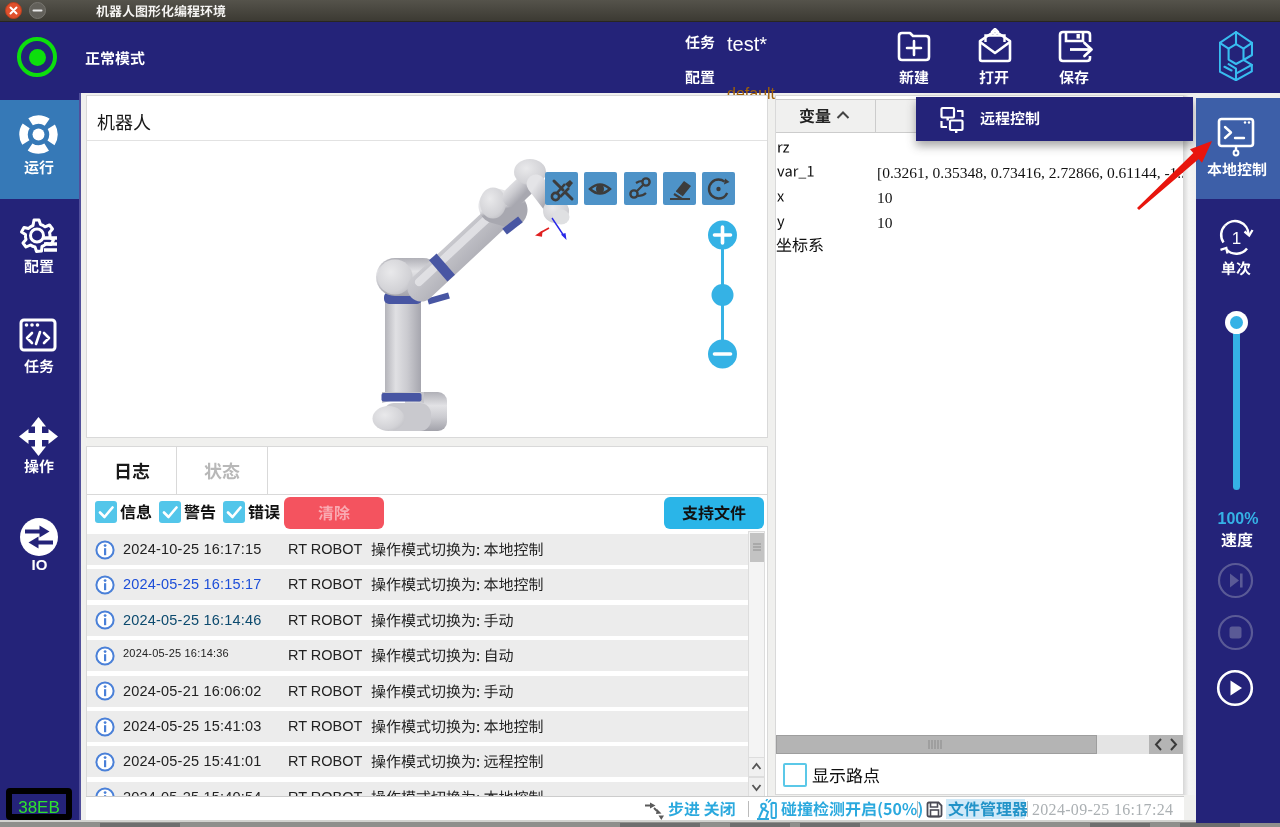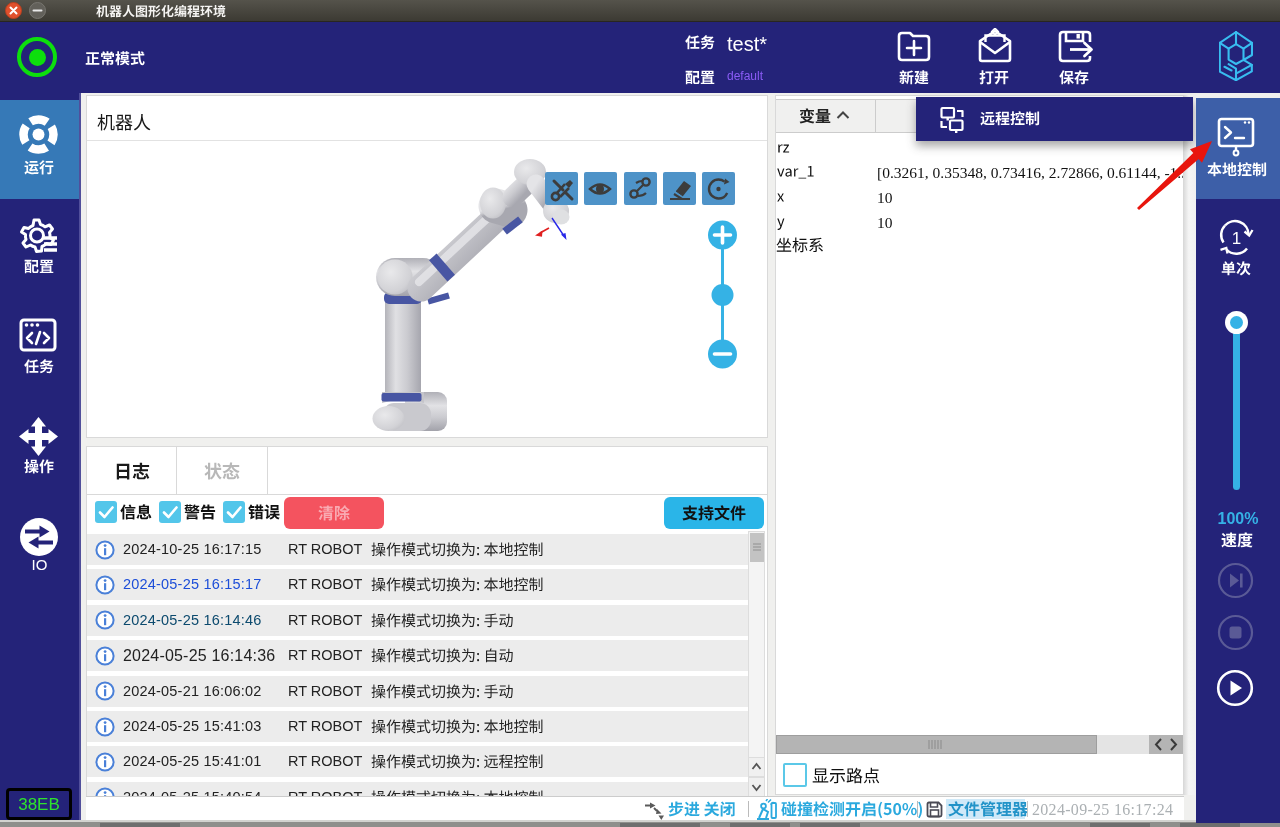--- a/index.html
+++ b/index.html
@@ -24,21 +24,21 @@
     <svg class="abs" style="left:85.0px;top:49.0px" width="61" height="20" viewBox="0 0 61 20">
       <path transform="translate(0,15)" d="M2.5 -7.7V-1.0H0.7V0.8H14.4V-1.0H8.9V-5.0H13.2V-6.7H8.9V-10.0H13.9V-11.8H1.2V-10.0H7.0V-1.0H4.4V-7.7Z M20.2 -7.2H24.7V-6.2H20.2ZM17.1 -4.0V0.7H18.9V-2.4H21.7V1.3H23.6V-2.4H26.3V-1.0C26.3 -0.8 26.2 -0.8 26.0 -0.8C25.8 -0.8 25.0 -0.8 24.3 -0.8C24.6 -0.3 24.8 0.4 24.9 0.8C26.0 0.8 26.8 0.8 27.4 0.6C28.0 0.3 28.2 -0.1 28.2 -1.0V-4.0H23.6V-5.0H26.5V-8.4H18.5V-5.0H21.7V-4.0ZM26.0 -12.6C25.8 -12.2 25.3 -11.4 24.9 -11.0L25.8 -10.7H23.4V-12.8H21.6V-10.7H19.2L20.0 -11.0C19.8 -11.5 19.3 -12.2 18.9 -12.7L17.2 -12.0C17.6 -11.6 17.9 -11.1 18.1 -10.7H16.1V-7.1H17.8V-9.1H27.2V-7.1H29.0V-10.7H26.7C27.1 -11.1 27.5 -11.5 28.0 -12.1Z M37.7 -6.1H41.8V-5.4H37.7ZM37.7 -7.9H41.8V-7.2H37.7ZM40.8 -12.8V-11.7H39.1V-12.8H37.4V-11.7H35.6V-10.2H37.4V-9.4H39.1V-10.2H40.8V-9.4H42.5V-10.2H44.2V-11.7H42.5V-12.8ZM36.0 -9.1V-4.2H38.9C38.9 -3.9 38.8 -3.6 38.8 -3.3H35.3V-1.8H38.2C37.6 -1.0 36.6 -0.5 34.8 -0.1C35.1 0.3 35.5 0.9 35.7 1.3C38.1 0.8 39.4 -0.2 40.0 -1.5C40.8 -0.1 41.9 0.9 43.6 1.3C43.8 0.9 44.3 0.2 44.7 -0.2C43.4 -0.4 42.3 -1.0 41.7 -1.8H44.3V-3.3H40.5L40.6 -4.2H43.5V-9.1ZM32.3 -12.8V-9.9H30.6V-8.3H32.3V-7.9C31.8 -6.2 31.1 -4.3 30.3 -3.2C30.6 -2.7 31.0 -1.9 31.1 -1.4C31.5 -2.0 31.9 -2.9 32.3 -3.8V1.3H34.0V-5.5C34.3 -4.8 34.6 -4.2 34.7 -3.8L35.8 -5.0C35.5 -5.4 34.4 -7.2 34.0 -7.8V-8.3H35.3V-9.9H34.0V-12.8Z M53.1 -12.7C53.1 -11.8 53.2 -11.0 53.2 -10.2H45.8V-8.4H53.3C53.6 -3.1 54.8 1.3 57.3 1.3C58.8 1.3 59.4 0.7 59.7 -2.2C59.2 -2.4 58.5 -2.8 58.1 -3.3C58.0 -1.3 57.8 -0.5 57.5 -0.5C56.4 -0.5 55.5 -4.0 55.2 -8.4H59.3V-10.2H57.8L58.9 -11.1C58.5 -11.6 57.6 -12.3 56.9 -12.8L55.7 -11.8C56.3 -11.3 57.0 -10.7 57.5 -10.2H55.1C55.1 -11.0 55.1 -11.8 55.1 -12.7ZM45.8 -0.9 46.3 0.9C48.2 0.5 50.9 -0.0 53.3 -0.6L53.2 -2.2L50.4 -1.7V-5.0H52.8V-6.7H46.3V-5.0H48.6V-1.3C47.5 -1.2 46.5 -1.0 45.8 -0.9Z" fill="#ffffff"></path>
     </svg>
     <svg class="abs" style="left:685.0px;top:33.0px" width="31" height="20" viewBox="0 0 31 20">
       <path transform="translate(0,15)" d="M4.0 -12.7C3.1 -10.5 1.7 -8.3 0.2 -6.9C0.5 -6.4 1.1 -5.4 1.3 -5.0C1.7 -5.4 2.1 -5.9 2.5 -6.4V1.3H4.3V-9.1C4.6 -9.7 4.9 -10.3 5.2 -10.9C5.4 -10.5 5.7 -9.8 5.7 -9.4C6.8 -9.5 7.8 -9.6 8.9 -9.8V-6.5H4.8V-4.7H8.9V-0.9H5.4V0.8H14.3V-0.9H10.7V-4.7H14.5V-6.5H10.7V-10.1C11.9 -10.4 13.1 -10.7 14.1 -11.0L12.8 -12.5C10.9 -11.8 7.9 -11.3 5.2 -10.9C5.4 -11.3 5.6 -11.7 5.8 -12.1Z M21.3 -5.7C21.2 -5.2 21.1 -4.8 21.0 -4.4H16.8V-2.9H20.4C19.5 -1.4 18.0 -0.6 15.8 -0.2C16.1 0.2 16.6 0.9 16.8 1.3C19.5 0.6 21.3 -0.7 22.3 -2.9H26.4C26.1 -1.5 25.9 -0.7 25.5 -0.5C25.4 -0.3 25.1 -0.3 24.8 -0.3C24.4 -0.3 23.3 -0.3 22.3 -0.4C22.6 0.0 22.8 0.7 22.9 1.1C23.9 1.2 24.8 1.2 25.4 1.2C26.1 1.1 26.5 1.0 27.0 0.6C27.6 0.1 27.9 -1.1 28.2 -3.7C28.3 -3.9 28.3 -4.4 28.3 -4.4H22.9C23.0 -4.8 23.1 -5.1 23.1 -5.5ZM25.6 -9.8C24.7 -9.2 23.7 -8.6 22.5 -8.2C21.5 -8.6 20.6 -9.1 20.0 -9.7L20.1 -9.8ZM20.4 -12.8C19.6 -11.5 18.2 -10.1 16.1 -9.2C16.4 -8.9 16.9 -8.2 17.1 -7.8C17.8 -8.1 18.3 -8.4 18.9 -8.8C19.3 -8.3 19.9 -7.9 20.4 -7.6C18.9 -7.2 17.3 -6.9 15.6 -6.8C15.9 -6.4 16.2 -5.7 16.3 -5.2C18.5 -5.5 20.6 -5.9 22.5 -6.6C24.2 -5.9 26.3 -5.5 28.6 -5.4C28.8 -5.8 29.2 -6.6 29.6 -7.0C27.8 -7.0 26.2 -7.2 24.8 -7.5C26.3 -8.3 27.6 -9.4 28.5 -10.7L27.4 -11.4L27.1 -11.3H21.5C21.8 -11.7 22.0 -12.0 22.2 -12.4Z" fill="#ffffff"></path>
     </svg>
     <div class="abs" style="left:727px;top:33px;color:#fff;font-size:20px">test*</div>
     <svg class="abs" style="left:685.0px;top:68.0px" width="31" height="20" viewBox="0 0 31 20">
       <path transform="translate(0,15)" d="M8.1 -12.1V-10.3H12.3V-7.5H8.1V-1.2C8.1 0.6 8.6 1.1 10.3 1.1C10.7 1.1 12.0 1.1 12.4 1.1C14.0 1.1 14.4 0.4 14.6 -2.2C14.1 -2.3 13.4 -2.6 13.0 -2.9C12.9 -0.9 12.8 -0.5 12.3 -0.5C11.9 -0.5 10.8 -0.5 10.6 -0.5C10.0 -0.5 9.9 -0.6 9.9 -1.2V-5.8H12.3V-4.8H14.0V-12.1ZM2.3 -2.1H5.8V-1.1H2.3ZM2.3 -3.4V-4.5C2.5 -4.4 2.8 -4.2 2.9 -4.0C3.6 -4.8 3.8 -5.9 3.8 -6.7V-7.9H4.3V-5.5C4.3 -4.6 4.5 -4.4 5.1 -4.4C5.3 -4.4 5.5 -4.4 5.7 -4.4H5.8V-3.4ZM0.6 -12.2V-10.6H2.7V-9.4H0.9V1.3H2.3V0.3H5.8V1.1H7.2V-9.4H5.6V-10.6H7.5V-12.2ZM3.8 -9.4V-10.6H4.4V-9.4ZM2.3 -4.6V-7.9H2.9V-6.7C2.9 -6.0 2.9 -5.2 2.3 -4.6ZM5.1 -7.9H5.8V-5.2L5.7 -5.3C5.7 -5.3 5.6 -5.3 5.5 -5.3C5.4 -5.3 5.3 -5.3 5.2 -5.3C5.1 -5.3 5.1 -5.3 5.1 -5.5Z M25.0 -11.0H26.7V-10.1H25.0ZM21.6 -11.0H23.3V-10.1H21.6ZM18.3 -11.0H20.0V-10.1H18.3ZM17.5 -6.4V-0.3H15.8V0.9H29.3V-0.3H27.4V-6.4H22.9L23.0 -7.0H28.8V-8.3H23.2L23.3 -8.9H28.5V-12.2H16.6V-8.9H21.5L21.4 -8.3H16.0V-7.0H21.3L21.2 -6.4ZM19.2 -0.3V-0.9H25.7V-0.3ZM19.2 -3.9H25.7V-3.3H19.2ZM19.2 -4.8V-5.3H25.7V-4.8ZM19.2 -2.4H25.7V-1.8H19.2Z" fill="#ffffff"></path>
     </svg>
-    <div class="abs" style="left:727px;top:69px;color:#8b5cf6;font-size:12px">default</div>
+    <div class="abs" style="left:727px;top:85px;color:#a16207;font-size:16px">default</div>
     <svg class="abs" style="left:896px;top:30px" width="36" height="33" viewBox="0 0 36 33">
 <path d="M3 6 L3 27 Q3 30 6 30 L30 30 Q33 30 33 27 L33 9 Q33 6 30 6 L17 6 L14 3 L6 3 Q3 3 3 6 Z" fill="none" stroke="#fff" stroke-width="2.6" stroke-linejoin="round"></path>
 <path d="M18 11 L18 25 M11 18 L25 18" stroke="#fff" stroke-width="2.6" stroke-linecap="round"></path>
     </svg>
     <svg class="abs" style="left:899.0px;top:68.0px" width="31" height="20" viewBox="0 0 31 20">
       <path transform="translate(0,15)" d="M1.7 -3.4C1.4 -2.6 0.9 -1.7 0.4 -1.1C0.7 -0.9 1.3 -0.5 1.6 -0.3C2.1 -1.0 2.7 -2.0 3.1 -3.0ZM5.3 -2.9C5.7 -2.2 6.2 -1.2 6.5 -0.6L7.7 -1.3C7.5 -0.8 7.3 -0.3 7.0 0.1C7.4 0.3 8.1 0.8 8.4 1.2C9.7 -0.7 9.9 -3.8 9.9 -6.0V-6.1H11.4V1.3H13.1V-6.1H14.5V-7.8H9.9V-10.1C11.4 -10.4 12.9 -10.8 14.2 -11.3L12.8 -12.6C11.7 -12.1 9.9 -11.6 8.2 -11.3V-6.0C8.2 -4.6 8.2 -2.9 7.7 -1.4C7.4 -2.0 6.9 -2.9 6.5 -3.5ZM3.0 -9.8H5.3C5.1 -9.2 4.8 -8.5 4.6 -7.9H2.9L3.6 -8.1C3.5 -8.6 3.3 -9.3 3.0 -9.8ZM2.9 -12.4C3.1 -12.1 3.2 -11.7 3.4 -11.2H0.8V-9.8H2.8L1.6 -9.5C1.8 -9.0 2.0 -8.4 2.0 -7.9H0.6V-6.4H3.4V-5.3H0.7V-3.8H3.4V-0.6C3.4 -0.4 3.4 -0.4 3.2 -0.4C3.1 -0.4 2.6 -0.4 2.1 -0.4C2.3 0.0 2.5 0.7 2.6 1.1C3.4 1.1 4.0 1.1 4.5 0.8C4.9 0.6 5.1 0.2 5.1 -0.5V-3.8H7.5V-5.3H5.1V-6.4H7.8V-7.9H6.2C6.4 -8.4 6.7 -9.0 6.9 -9.6L5.6 -9.8H7.6V-11.2H5.2C5.0 -11.7 4.8 -12.4 4.5 -12.8Z M20.8 -11.6V-10.3H23.4V-9.6H20.0V-8.2H23.4V-7.5H20.7V-6.1H23.4V-5.4H20.7V-4.1H23.4V-3.4H20.1V-2.0H23.4V-1.0H25.1V-2.0H29.0V-3.4H25.1V-4.1H28.6V-5.4H25.1V-6.1H28.4V-8.2H29.2V-9.6H28.4V-11.6H25.1V-12.7H23.4V-11.6ZM25.1 -8.2H26.8V-7.5H25.1ZM25.1 -9.6V-10.3H26.8V-9.6ZM16.4 -5.4C16.4 -5.6 16.8 -5.9 17.2 -6.1H18.5C18.3 -5.1 18.1 -4.2 17.9 -3.4C17.6 -3.9 17.4 -4.5 17.2 -5.2L15.8 -4.8C16.2 -3.6 16.6 -2.6 17.2 -1.8C16.7 -1.0 16.1 -0.3 15.4 0.2C15.8 0.4 16.4 1.0 16.7 1.3C17.3 0.9 17.9 0.2 18.3 -0.5C19.9 0.7 21.9 1.1 24.5 1.1H28.9C29.0 0.6 29.3 -0.2 29.5 -0.6C28.5 -0.6 25.4 -0.6 24.5 -0.6C22.3 -0.6 20.4 -0.8 19.1 -2.0C19.6 -3.4 20.0 -5.2 20.2 -7.4L19.2 -7.7L18.9 -7.6H18.4C19.1 -8.8 19.7 -10.1 20.3 -11.4L19.2 -12.2L18.7 -11.9H15.8V-10.3H18.0C17.5 -9.2 16.9 -8.1 16.7 -7.8C16.4 -7.3 16.0 -6.9 15.7 -6.8C15.9 -6.4 16.2 -5.7 16.4 -5.4Z" fill="#ffffff"></path>
     </svg>
     <svg class="abs" style="left:977px;top:28px" width="36" height="36" viewBox="0 0 36 36">
 <path d="M3 13 L18 3 L33 13 L33 31 Q33 33 31 33 L5 33 Q3 33 3 31 Z" fill="none" stroke="#fff" stroke-width="2.6" stroke-linejoin="round"></path>
 <path d="M8.5 14 L8.5 7.5 L27.5 7.5 L27.5 14" fill="none" stroke="#fff" stroke-width="2.4"></path>
@@ -114,22 +114,22 @@
 <circle cx="19" cy="19" r="19" fill="#fff"></circle>
 <g stroke="#242379" stroke-width="4" fill="none">
 <path d="M5 13.5 L20 13.5"></path>
         <path d="M33 24.5 L18 24.5"></path>
       </g>
 <g fill="#242379">
         <path d="M19.5 7.5 L29.5 13.5 L19.5 19.5 Z"></path>
         <path d="M18.5 18.5 L8.5 24.5 L18.5 30.5 Z"></path>
       </g>
     </svg>
-    <div class="abs" style="left:0px;top:556px;width:79px;text-align:center;color:#fff;font-size:15px;font-weight:normal">IO</div>
-    <div class="abs" style="left:6px;top:788px;width:66px;height:32px;border:3px solid #000000;border-radius:4px;color:#2ee22e;font-size:17px;text-align:center;line-height:28px">38EB</div>
+    <div class="abs" style="left:0px;top:556px;width:79px;text-align:center;color:#fff;font-size:15px;font-weight:bold">IO</div>
+    <div class="abs" style="left:6px;top:788px;width:66px;height:32px;border:6px solid #000000;border-radius:4px;color:#2ee22e;font-size:17px;text-align:center;line-height:28px">38EB</div>
     <div class="abs" style="left:86px;top:95px;width:682px;height:343px;background:#fff;border:1px solid #d9d9d9"></div>
     <svg class="abs" style="left:97.0px;top:111.0px" width="55" height="23" viewBox="0 0 55 23">
       <path transform="translate(0,18)" d="M9.0 -14.1V-8.3C9.0 -5.5 8.7 -1.9 6.3 0.6C6.6 0.7 7.1 1.2 7.3 1.4C9.9 -1.2 10.3 -5.3 10.3 -8.3V-12.8H13.7V-1.2C13.7 0.3 13.8 0.6 14.1 0.9C14.3 1.2 14.7 1.3 15.1 1.3C15.3 1.3 15.7 1.3 16.0 1.3C16.4 1.3 16.7 1.2 17.0 1.0C17.2 0.8 17.4 0.5 17.5 0.0C17.5 -0.4 17.6 -1.8 17.6 -2.8C17.3 -2.9 16.9 -3.1 16.6 -3.4C16.6 -2.2 16.6 -1.2 16.5 -0.8C16.5 -0.4 16.4 -0.2 16.3 -0.1C16.3 -0.0 16.1 0.0 16.0 0.0C15.8 0.0 15.6 0.0 15.4 0.0C15.3 0.0 15.2 -0.0 15.1 -0.1C15.0 -0.2 15.0 -0.5 15.0 -1.1V-14.1ZM3.9 -15.1V-11.3H0.9V-10.0H3.7C3.1 -7.5 1.8 -4.7 0.5 -3.1C0.7 -2.8 1.1 -2.3 1.2 -1.9C2.2 -3.2 3.2 -5.2 3.9 -7.3V1.4H5.2V-6.8C5.9 -5.9 6.8 -4.8 7.1 -4.2L8.0 -5.3C7.6 -5.8 5.9 -7.7 5.2 -8.4V-10.0H7.9V-11.3H5.2V-15.1Z M21.5 -13.1H24.6V-10.6H21.5ZM29.2 -13.1H32.4V-10.6H29.2ZM29.1 -8.7C29.8 -8.4 30.7 -8.0 31.3 -7.6H26.1C26.5 -8.1 26.9 -8.7 27.2 -9.3L25.9 -9.6V-14.3H20.3V-9.4H25.8C25.5 -8.8 25.1 -8.2 24.6 -7.6H18.9V-6.4H23.4C22.1 -5.3 20.5 -4.3 18.5 -3.6C18.8 -3.3 19.2 -2.8 19.3 -2.5L20.3 -3.0V1.4H21.6V0.9H24.6V1.3H25.9V-4.1H22.4C23.5 -4.8 24.4 -5.6 25.1 -6.4H28.5C29.2 -5.5 30.2 -4.8 31.3 -4.1H28.0V1.4H29.2V0.9H32.4V1.3H33.8V-3.0L34.6 -2.7C34.8 -3.0 35.2 -3.5 35.5 -3.7C33.5 -4.2 31.5 -5.2 30.1 -6.4H35.1V-7.6H31.9L32.4 -8.1C31.8 -8.5 30.7 -9.1 29.8 -9.4ZM28.0 -14.3V-9.4H33.8V-14.3ZM21.6 -0.3V-2.9H24.6V-0.3ZM29.2 -0.3V-2.9H32.4V-0.3Z M44.2 -15.1C44.2 -12.3 44.3 -3.5 36.8 0.3C37.2 0.6 37.6 1.0 37.9 1.4C42.3 -1.0 44.2 -5.0 45.0 -8.6C45.9 -5.3 47.9 -0.8 52.4 1.3C52.6 0.9 53.0 0.4 53.4 0.2C47.0 -2.7 45.9 -10.2 45.6 -12.4C45.7 -13.5 45.7 -14.4 45.7 -15.1Z" fill="#1a1a1a"></path>
     </svg>
     <div class="abs" style="left:87px;top:140px;width:680px;height:1px;background:#e2e2e2"></div>
     <svg class="abs" style="left:87px;top:141px" width="680" height="296" viewBox="87 141 680 296">
 <defs>
 <linearGradient id="cylh" x1="0" y1="0" x2="1" y2="0">
  <stop offset="0" stop-color="#b4b4ba"></stop>
           <stop offset="0.3" stop-color="#e0e0e3"></stop>
@@ -298,21 +298,21 @@
       <div class="abs" style="left:201px;top:80.8px;font-size:14.5px;color:#222">RT ROBOT</div>
       <svg class="abs" style="left:284.0px;top:79.8px" width="144" height="20" viewBox="0 0 144 20">
         <path transform="translate(0,15)" d="M7.9 -11.1H11.4V-9.6H7.9ZM6.9 -12.0V-8.7H12.4V-12.0ZM6.3 -7.2H8.3V-5.5H6.3ZM10.9 -7.2H13.0V-5.5H10.9ZM2.4 -12.6V-9.6H0.7V-8.5H2.4V-5.2C1.7 -5.0 1.1 -4.8 0.6 -4.6L0.8 -3.5L2.4 -4.1V-0.1C2.4 0.1 2.3 0.1 2.2 0.1C2.0 0.1 1.6 0.1 1.1 0.1C1.2 0.4 1.4 0.9 1.4 1.1C2.2 1.1 2.7 1.1 3.0 0.9C3.3 0.7 3.4 0.4 3.4 -0.1V-4.5L4.9 -5.1L4.8 -6.1L3.4 -5.6V-8.5H4.8V-9.6H3.4V-12.6ZM9.1 -4.6V-3.5H5.1V-2.6H8.4C7.3 -1.5 5.7 -0.5 4.2 -0.0C4.4 0.2 4.7 0.6 4.9 0.9C6.4 0.3 8.0 -0.7 9.1 -1.9V1.2H10.2V-2.0C11.1 -0.9 12.5 0.2 13.8 0.7C13.9 0.5 14.3 0.1 14.5 -0.1C13.2 -0.6 11.7 -1.5 10.8 -2.6H14.3V-3.5H10.2V-4.6H13.9V-8.0H10.0V-4.6H9.2V-8.0H5.4V-4.6Z M22.9 -12.4C22.1 -10.2 20.9 -8.0 19.6 -6.6C19.8 -6.5 20.3 -6.1 20.4 -5.9C21.2 -6.7 21.9 -7.8 22.6 -9.0H23.6V1.2H24.8V-2.5H29.3V-3.5H24.8V-5.8H29.1V-6.8H24.8V-9.0H29.4V-10.1H23.1C23.4 -10.8 23.7 -11.4 24.0 -12.1ZM19.3 -12.5C18.4 -10.3 17.0 -8.0 15.5 -6.6C15.8 -6.3 16.1 -5.7 16.2 -5.4C16.7 -6.0 17.2 -6.6 17.7 -7.2V1.2H18.8V-9.0C19.4 -10.0 19.9 -11.1 20.4 -12.2Z M37.1 -6.3H42.3V-5.2H37.1ZM37.1 -8.1H42.3V-7.1H37.1ZM41.0 -12.6V-11.4H38.7V-12.6H37.6V-11.4H35.4V-10.4H37.6V-9.3H38.7V-10.4H41.0V-9.3H42.1V-10.4H44.2V-11.4H42.1V-12.6ZM36.0 -9.0V-4.3H39.1C39.0 -3.9 39.0 -3.5 38.9 -3.1H35.1V-2.1H38.5C38.0 -1.0 36.9 -0.2 34.7 0.3C34.9 0.5 35.2 0.9 35.3 1.2C37.9 0.6 39.1 -0.5 39.7 -2.1C40.5 -0.4 41.9 0.7 43.8 1.2C44.0 0.9 44.2 0.5 44.5 0.3C42.8 -0.1 41.5 -0.9 40.8 -2.1H44.1V-3.1H40.0C40.1 -3.5 40.1 -3.9 40.2 -4.3H43.4V-9.0ZM32.6 -12.6V-9.7H30.8V-8.7H32.6V-8.6C32.2 -6.6 31.4 -4.2 30.5 -3.0C30.7 -2.7 30.9 -2.2 31.1 -1.9C31.6 -2.7 32.2 -4.1 32.6 -5.6V1.2H33.7V-6.5C34.1 -5.7 34.6 -4.8 34.8 -4.3L35.5 -5.1C35.2 -5.6 34.1 -7.4 33.7 -8.0V-8.7H35.2V-9.7H33.7V-12.6Z M55.6 -11.9C56.4 -11.3 57.3 -10.5 57.8 -10.0L58.6 -10.7C58.1 -11.2 57.2 -12.0 56.4 -12.5ZM53.5 -12.5C53.5 -11.6 53.5 -10.7 53.5 -9.8H45.8V-8.7H53.6C54.0 -3.1 55.3 1.2 57.7 1.2C58.9 1.2 59.3 0.5 59.5 -2.2C59.2 -2.3 58.8 -2.5 58.5 -2.8C58.4 -0.8 58.2 0.1 57.8 0.1C56.3 0.1 55.2 -3.6 54.8 -8.7H59.2V-9.8H54.7C54.7 -10.7 54.7 -11.6 54.7 -12.5ZM45.9 -0.4 46.2 0.8C48.2 0.3 50.9 -0.3 53.5 -0.9L53.4 -1.9L50.2 -1.2V-5.4H53.0V-6.5H46.4V-5.4H49.0V-1.0Z M66.3 -11.3V-10.2H68.7C68.6 -5.9 68.4 -1.8 64.7 0.3C65.0 0.5 65.3 0.9 65.5 1.2C69.4 -1.1 69.8 -5.5 69.8 -10.2H72.9C72.8 -3.4 72.5 -0.9 72.0 -0.3C71.9 -0.1 71.7 -0.1 71.5 -0.1C71.1 -0.1 70.3 -0.1 69.5 -0.2C69.6 0.2 69.8 0.7 69.8 1.0C70.6 1.0 71.4 1.1 71.9 1.0C72.4 0.9 72.8 0.8 73.1 0.3C73.7 -0.4 73.9 -3.0 74.1 -10.7C74.1 -10.8 74.1 -11.3 74.1 -11.3ZM62.2 -1.0C62.6 -1.3 63.0 -1.6 66.6 -3.2C66.5 -3.4 66.5 -3.8 66.4 -4.2L63.5 -2.9V-7.5L66.5 -8.1L66.3 -9.1L63.5 -8.5V-12.0H62.4V-8.3L60.4 -7.9L60.6 -6.8L62.4 -7.2V-3.1C62.4 -2.5 62.0 -2.2 61.7 -2.0C61.9 -1.8 62.2 -1.3 62.2 -1.0Z M77.5 -12.6V-9.6H75.7V-8.5H77.5V-5.2C76.7 -5.0 76.1 -4.8 75.5 -4.6L75.8 -3.5L77.5 -4.0V-0.2C77.5 0.0 77.4 0.1 77.2 0.1C77.1 0.1 76.5 0.1 76.0 0.1C76.1 0.4 76.3 0.9 76.3 1.2C77.2 1.2 77.7 1.1 78.1 0.9C78.4 0.8 78.6 0.4 78.6 -0.2V-4.4L80.2 -4.9L80.0 -6.0L78.6 -5.5V-8.5H80.0V-9.6H78.6V-12.6ZM83.0 -10.3H86.2C85.8 -9.8 85.4 -9.3 85.0 -8.8H81.9C82.3 -9.3 82.7 -9.8 83.0 -10.3ZM80.0 -4.3V-3.4H83.6C83.0 -2.1 81.8 -0.7 79.2 0.4C79.4 0.6 79.8 1.0 79.9 1.2C82.5 0.0 83.8 -1.4 84.5 -2.8C85.5 -1.0 87.0 0.4 88.8 1.2C89.0 0.9 89.3 0.5 89.5 0.3C87.7 -0.4 86.2 -1.7 85.3 -3.4H89.2V-4.3H88.2V-8.8H86.2C86.8 -9.4 87.4 -10.2 87.8 -10.8L87.0 -11.3L86.9 -11.3H83.6C83.8 -11.7 84.0 -12.0 84.2 -12.4L83.1 -12.6C82.5 -11.4 81.5 -9.8 80.1 -8.6C80.3 -8.4 80.7 -8.0 80.8 -7.8L81.1 -8.0V-4.3ZM82.2 -4.3V-7.9H84.2V-6.3C84.2 -5.7 84.1 -5.1 84.0 -4.3ZM87.1 -4.3H85.1C85.2 -5.0 85.3 -5.7 85.3 -6.3V-7.9H87.1Z M92.4 -11.8C93.0 -11.1 93.7 -10.1 94.0 -9.5L95.0 -10.0C94.7 -10.6 94.0 -11.5 93.4 -12.2ZM97.5 -5.6C98.2 -4.6 99.1 -3.4 99.5 -2.6L100.5 -3.1C100.1 -3.9 99.2 -5.1 98.4 -6.0ZM96.2 -12.6V-10.8C96.2 -10.2 96.2 -9.6 96.1 -9.0H91.2V-7.9H96.0C95.6 -5.2 94.4 -2.2 90.8 0.2C91.1 0.3 91.5 0.7 91.7 1.0C95.5 -1.6 96.8 -4.9 97.1 -7.9H102.3C102.1 -2.8 101.9 -0.8 101.4 -0.3C101.2 -0.1 101.1 -0.1 100.8 -0.1C100.4 -0.1 99.5 -0.1 98.4 -0.2C98.7 0.2 98.8 0.7 98.8 1.0C99.8 1.1 100.7 1.1 101.2 1.0C101.8 1.0 102.1 0.9 102.5 0.4C103.0 -0.3 103.3 -2.4 103.5 -8.4C103.5 -8.6 103.5 -9.0 103.5 -9.0H97.3C97.3 -9.6 97.3 -10.2 97.3 -10.8V-12.6Z M107.1 -5.8C107.6 -5.8 108.1 -6.3 108.1 -6.9C108.1 -7.5 107.6 -7.9 107.1 -7.9C106.5 -7.9 106.1 -7.5 106.1 -6.9C106.1 -6.3 106.5 -5.8 107.1 -5.8ZM107.1 0.2C107.6 0.2 108.1 -0.2 108.1 -0.8C108.1 -1.5 107.6 -1.9 107.1 -1.9C106.5 -1.9 106.1 -1.5 106.1 -0.8C106.1 -0.2 106.5 0.2 107.1 0.2Z M113.3 -4.8V-3.7H119.5V-0.4C119.5 -0.1 119.3 0.0 119.0 0.0C118.7 0.0 117.5 0.1 116.2 0.0C116.4 0.3 116.6 0.8 116.7 1.1C118.3 1.2 119.3 1.1 119.8 0.9C120.4 0.8 120.6 0.4 120.6 -0.4V-3.7H126.8V-4.8H120.6V-7.3H126.0V-8.3H120.6V-10.8C122.4 -11.0 124.0 -11.3 125.3 -11.7L124.5 -12.6C122.2 -11.9 117.8 -11.5 114.3 -11.3C114.4 -11.1 114.5 -10.6 114.5 -10.3C116.1 -10.4 117.8 -10.5 119.5 -10.7V-8.3H114.3V-7.3H119.5V-4.8Z M128.9 -11.4V-10.4H134.7V-11.4ZM137.3 -12.3C137.3 -11.3 137.3 -10.2 137.3 -9.1H135.1V-8.1H137.2C137.1 -4.6 136.5 -1.5 134.4 0.4C134.7 0.5 135.1 0.9 135.3 1.2C137.5 -0.9 138.1 -4.3 138.3 -8.1H140.6C140.4 -2.7 140.2 -0.7 139.8 -0.3C139.7 -0.1 139.5 -0.1 139.2 -0.1C138.9 -0.1 138.1 -0.1 137.3 -0.1C137.5 0.2 137.6 0.6 137.6 1.0C138.4 1.0 139.2 1.0 139.7 1.0C140.2 0.9 140.5 0.8 140.8 0.4C141.3 -0.3 141.5 -2.4 141.7 -8.6C141.7 -8.7 141.7 -9.1 141.7 -9.1H138.4C138.4 -10.2 138.4 -11.3 138.4 -12.3ZM128.9 -0.7 128.9 -0.7V-0.6C129.2 -0.9 129.8 -1.0 133.9 -2.0L134.2 -1.0L135.2 -1.3C134.9 -2.3 134.2 -4.1 133.7 -5.5L132.8 -5.2C133.1 -4.5 133.3 -3.7 133.6 -2.9L130.1 -2.2C130.6 -3.5 131.2 -5.2 131.6 -6.8H134.9V-7.8H128.3V-6.8H130.4C130.0 -5.0 129.4 -3.2 129.2 -2.7C128.9 -2.2 128.7 -1.8 128.5 -1.7C128.6 -1.4 128.8 -0.9 128.9 -0.7Z" fill="#222"></path>
       </svg>
       <div class="abs" style="left:0px;top:109.2px;width:661px;height:31px;background:#ececec"></div>
       <svg class="abs" style="left:8px;top:114.7px" width="20" height="20" viewBox="0 0 20 20">
         <circle cx="10" cy="10" r="8.6" fill="#fff" stroke="#4a80d8" stroke-width="2"></circle>
         <rect x="9" y="8.2" width="2.2" height="7" fill="#4a80d8"></rect>
         <circle cx="10.1" cy="5.6" r="1.4" fill="#4a80d8"></circle>
       </svg>
-      <div class="abs" style="left:36px;top:116.2px;font-size:16px;color:#222;letter-spacing:0.2px">2024-05-25 16:14:36</div>
+      <div class="abs" style="left:36px;top:116.2px;font-size:11px;color:#222;letter-spacing:0.2px">2024-05-25 16:14:36</div>
       <div class="abs" style="left:201px;top:116.2px;font-size:14.5px;color:#222">RT ROBOT</div>
       <svg class="abs" style="left:284.0px;top:115.2px" width="144" height="20" viewBox="0 0 144 20">
         <path transform="translate(0,15)" d="M7.9 -11.1H11.4V-9.6H7.9ZM6.9 -12.0V-8.7H12.4V-12.0ZM6.3 -7.2H8.3V-5.5H6.3ZM10.9 -7.2H13.0V-5.5H10.9ZM2.4 -12.6V-9.6H0.7V-8.5H2.4V-5.2C1.7 -5.0 1.1 -4.8 0.6 -4.6L0.8 -3.5L2.4 -4.1V-0.1C2.4 0.1 2.3 0.1 2.2 0.1C2.0 0.1 1.6 0.1 1.1 0.1C1.2 0.4 1.4 0.9 1.4 1.1C2.2 1.1 2.7 1.1 3.0 0.9C3.3 0.7 3.4 0.4 3.4 -0.1V-4.5L4.9 -5.1L4.8 -6.1L3.4 -5.6V-8.5H4.8V-9.6H3.4V-12.6ZM9.1 -4.6V-3.5H5.1V-2.6H8.4C7.3 -1.5 5.7 -0.5 4.2 -0.0C4.4 0.2 4.7 0.6 4.9 0.9C6.4 0.3 8.0 -0.7 9.1 -1.9V1.2H10.2V-2.0C11.1 -0.9 12.5 0.2 13.8 0.7C13.9 0.5 14.3 0.1 14.5 -0.1C13.2 -0.6 11.7 -1.5 10.8 -2.6H14.3V-3.5H10.2V-4.6H13.9V-8.0H10.0V-4.6H9.2V-8.0H5.4V-4.6Z M22.9 -12.4C22.1 -10.2 20.9 -8.0 19.6 -6.6C19.8 -6.5 20.3 -6.1 20.4 -5.9C21.2 -6.7 21.9 -7.8 22.6 -9.0H23.6V1.2H24.8V-2.5H29.3V-3.5H24.8V-5.8H29.1V-6.8H24.8V-9.0H29.4V-10.1H23.1C23.4 -10.8 23.7 -11.4 24.0 -12.1ZM19.3 -12.5C18.4 -10.3 17.0 -8.0 15.5 -6.6C15.8 -6.3 16.1 -5.7 16.2 -5.4C16.7 -6.0 17.2 -6.6 17.7 -7.2V1.2H18.8V-9.0C19.4 -10.0 19.9 -11.1 20.4 -12.2Z M37.1 -6.3H42.3V-5.2H37.1ZM37.1 -8.1H42.3V-7.1H37.1ZM41.0 -12.6V-11.4H38.7V-12.6H37.6V-11.4H35.4V-10.4H37.6V-9.3H38.7V-10.4H41.0V-9.3H42.1V-10.4H44.2V-11.4H42.1V-12.6ZM36.0 -9.0V-4.3H39.1C39.0 -3.9 39.0 -3.5 38.9 -3.1H35.1V-2.1H38.5C38.0 -1.0 36.9 -0.2 34.7 0.3C34.9 0.5 35.2 0.9 35.3 1.2C37.9 0.6 39.1 -0.5 39.7 -2.1C40.5 -0.4 41.9 0.7 43.8 1.2C44.0 0.9 44.2 0.5 44.5 0.3C42.8 -0.1 41.5 -0.9 40.8 -2.1H44.1V-3.1H40.0C40.1 -3.5 40.1 -3.9 40.2 -4.3H43.4V-9.0ZM32.6 -12.6V-9.7H30.8V-8.7H32.6V-8.6C32.2 -6.6 31.4 -4.2 30.5 -3.0C30.7 -2.7 30.9 -2.2 31.1 -1.9C31.6 -2.7 32.2 -4.1 32.6 -5.6V1.2H33.7V-6.5C34.1 -5.7 34.6 -4.8 34.8 -4.3L35.5 -5.1C35.2 -5.6 34.1 -7.4 33.7 -8.0V-8.7H35.2V-9.7H33.7V-12.6Z M55.6 -11.9C56.4 -11.3 57.3 -10.5 57.8 -10.0L58.6 -10.7C58.1 -11.2 57.2 -12.0 56.4 -12.5ZM53.5 -12.5C53.5 -11.6 53.5 -10.7 53.5 -9.8H45.8V-8.7H53.6C54.0 -3.1 55.3 1.2 57.7 1.2C58.9 1.2 59.3 0.5 59.5 -2.2C59.2 -2.3 58.8 -2.5 58.5 -2.8C58.4 -0.8 58.2 0.1 57.8 0.1C56.3 0.1 55.2 -3.6 54.8 -8.7H59.2V-9.8H54.7C54.7 -10.7 54.7 -11.6 54.7 -12.5ZM45.9 -0.4 46.2 0.8C48.2 0.3 50.9 -0.3 53.5 -0.9L53.4 -1.9L50.2 -1.2V-5.4H53.0V-6.5H46.4V-5.4H49.0V-1.0Z M66.3 -11.3V-10.2H68.7C68.6 -5.9 68.4 -1.8 64.7 0.3C65.0 0.5 65.3 0.9 65.5 1.2C69.4 -1.1 69.8 -5.5 69.8 -10.2H72.9C72.8 -3.4 72.5 -0.9 72.0 -0.3C71.9 -0.1 71.7 -0.1 71.5 -0.1C71.1 -0.1 70.3 -0.1 69.5 -0.2C69.6 0.2 69.8 0.7 69.8 1.0C70.6 1.0 71.4 1.1 71.9 1.0C72.4 0.9 72.8 0.8 73.1 0.3C73.7 -0.4 73.9 -3.0 74.1 -10.7C74.1 -10.8 74.1 -11.3 74.1 -11.3ZM62.2 -1.0C62.6 -1.3 63.0 -1.6 66.6 -3.2C66.5 -3.4 66.5 -3.8 66.4 -4.2L63.5 -2.9V-7.5L66.5 -8.1L66.3 -9.1L63.5 -8.5V-12.0H62.4V-8.3L60.4 -7.9L60.6 -6.8L62.4 -7.2V-3.1C62.4 -2.5 62.0 -2.2 61.7 -2.0C61.9 -1.8 62.2 -1.3 62.2 -1.0Z M77.5 -12.6V-9.6H75.7V-8.5H77.5V-5.2C76.7 -5.0 76.1 -4.8 75.5 -4.6L75.8 -3.5L77.5 -4.0V-0.2C77.5 0.0 77.4 0.1 77.2 0.1C77.1 0.1 76.5 0.1 76.0 0.1C76.1 0.4 76.3 0.9 76.3 1.2C77.2 1.2 77.7 1.1 78.1 0.9C78.4 0.8 78.6 0.4 78.6 -0.2V-4.4L80.2 -4.9L80.0 -6.0L78.6 -5.5V-8.5H80.0V-9.6H78.6V-12.6ZM83.0 -10.3H86.2C85.8 -9.8 85.4 -9.3 85.0 -8.8H81.9C82.3 -9.3 82.7 -9.8 83.0 -10.3ZM80.0 -4.3V-3.4H83.6C83.0 -2.1 81.8 -0.7 79.2 0.4C79.4 0.6 79.8 1.0 79.9 1.2C82.5 0.0 83.8 -1.4 84.5 -2.8C85.5 -1.0 87.0 0.4 88.8 1.2C89.0 0.9 89.3 0.5 89.5 0.3C87.7 -0.4 86.2 -1.7 85.3 -3.4H89.2V-4.3H88.2V-8.8H86.2C86.8 -9.4 87.4 -10.2 87.8 -10.8L87.0 -11.3L86.9 -11.3H83.6C83.8 -11.7 84.0 -12.0 84.2 -12.4L83.1 -12.6C82.5 -11.4 81.5 -9.8 80.1 -8.6C80.3 -8.4 80.7 -8.0 80.8 -7.8L81.1 -8.0V-4.3ZM82.2 -4.3V-7.9H84.2V-6.3C84.2 -5.7 84.1 -5.1 84.0 -4.3ZM87.1 -4.3H85.1C85.2 -5.0 85.3 -5.7 85.3 -6.3V-7.9H87.1Z M92.4 -11.8C93.0 -11.1 93.7 -10.1 94.0 -9.5L95.0 -10.0C94.7 -10.6 94.0 -11.5 93.4 -12.2ZM97.5 -5.6C98.2 -4.6 99.1 -3.4 99.5 -2.6L100.5 -3.1C100.1 -3.9 99.2 -5.1 98.4 -6.0ZM96.2 -12.6V-10.8C96.2 -10.2 96.2 -9.6 96.1 -9.0H91.2V-7.9H96.0C95.6 -5.2 94.4 -2.2 90.8 0.2C91.1 0.3 91.5 0.7 91.7 1.0C95.5 -1.6 96.8 -4.9 97.1 -7.9H102.3C102.1 -2.8 101.9 -0.8 101.4 -0.3C101.2 -0.1 101.1 -0.1 100.8 -0.1C100.4 -0.1 99.5 -0.1 98.4 -0.2C98.7 0.2 98.8 0.7 98.8 1.0C99.8 1.1 100.7 1.1 101.2 1.0C101.8 1.0 102.1 0.9 102.5 0.4C103.0 -0.3 103.3 -2.4 103.5 -8.4C103.5 -8.6 103.5 -9.0 103.5 -9.0H97.3C97.3 -9.6 97.3 -10.2 97.3 -10.8V-12.6Z M107.1 -5.8C107.6 -5.8 108.1 -6.3 108.1 -6.9C108.1 -7.5 107.6 -7.9 107.1 -7.9C106.5 -7.9 106.1 -7.5 106.1 -6.9C106.1 -6.3 106.5 -5.8 107.1 -5.8ZM107.1 0.2C107.6 0.2 108.1 -0.2 108.1 -0.8C108.1 -1.5 107.6 -1.9 107.1 -1.9C106.5 -1.9 106.1 -1.5 106.1 -0.8C106.1 -0.2 106.5 0.2 107.1 0.2Z M116.1 -6.2H124.1V-4.0H116.1ZM116.1 -7.2V-9.5H124.1V-7.2ZM116.1 -2.9H124.1V-0.7H116.1ZM119.4 -12.6C119.2 -12.0 119.0 -11.2 118.8 -10.5H115.0V1.2H116.1V0.4H124.1V1.1H125.3V-10.5H119.9C120.2 -11.1 120.4 -11.8 120.7 -12.4Z M128.9 -11.4V-10.4H134.7V-11.4ZM137.3 -12.3C137.3 -11.3 137.3 -10.2 137.3 -9.1H135.1V-8.1H137.2C137.1 -4.6 136.5 -1.5 134.4 0.4C134.7 0.5 135.1 0.9 135.3 1.2C137.5 -0.9 138.1 -4.3 138.3 -8.1H140.6C140.4 -2.7 140.2 -0.7 139.8 -0.3C139.7 -0.1 139.5 -0.1 139.2 -0.1C138.9 -0.1 138.1 -0.1 137.3 -0.1C137.5 0.2 137.6 0.6 137.6 1.0C138.4 1.0 139.2 1.0 139.7 1.0C140.2 0.9 140.5 0.8 140.8 0.4C141.3 -0.3 141.5 -2.4 141.7 -8.6C141.7 -8.7 141.7 -9.1 141.7 -9.1H138.4C138.4 -10.2 138.4 -11.3 138.4 -12.3ZM128.9 -0.7 128.9 -0.7V-0.6C129.2 -0.9 129.8 -1.0 133.9 -2.0L134.2 -1.0L135.2 -1.3C134.9 -2.3 134.2 -4.1 133.7 -5.5L132.8 -5.2C133.1 -4.5 133.3 -3.7 133.6 -2.9L130.1 -2.2C130.6 -3.5 131.2 -5.2 131.6 -6.8H134.9V-7.8H128.3V-6.8H130.4C130.0 -5.0 129.4 -3.2 129.2 -2.7C128.9 -2.2 128.7 -1.8 128.5 -1.7C128.6 -1.4 128.8 -0.9 128.9 -0.7Z" fill="#222"></path>
       </svg>
       <div class="abs" style="left:0px;top:144.6px;width:661px;height:31px;background:#ececec"></div>
       <svg class="abs" style="left:8px;top:150.1px" width="20" height="20" viewBox="0 0 20 20">
         <circle cx="10" cy="10" r="8.6" fill="#fff" stroke="#4a80d8" stroke-width="2"></circle>
         <rect x="9" y="8.2" width="2.2" height="7" fill="#4a80d8"></rect>
         <circle cx="10.1" cy="5.6" r="1.4" fill="#4a80d8"></circle>
       </svg>

